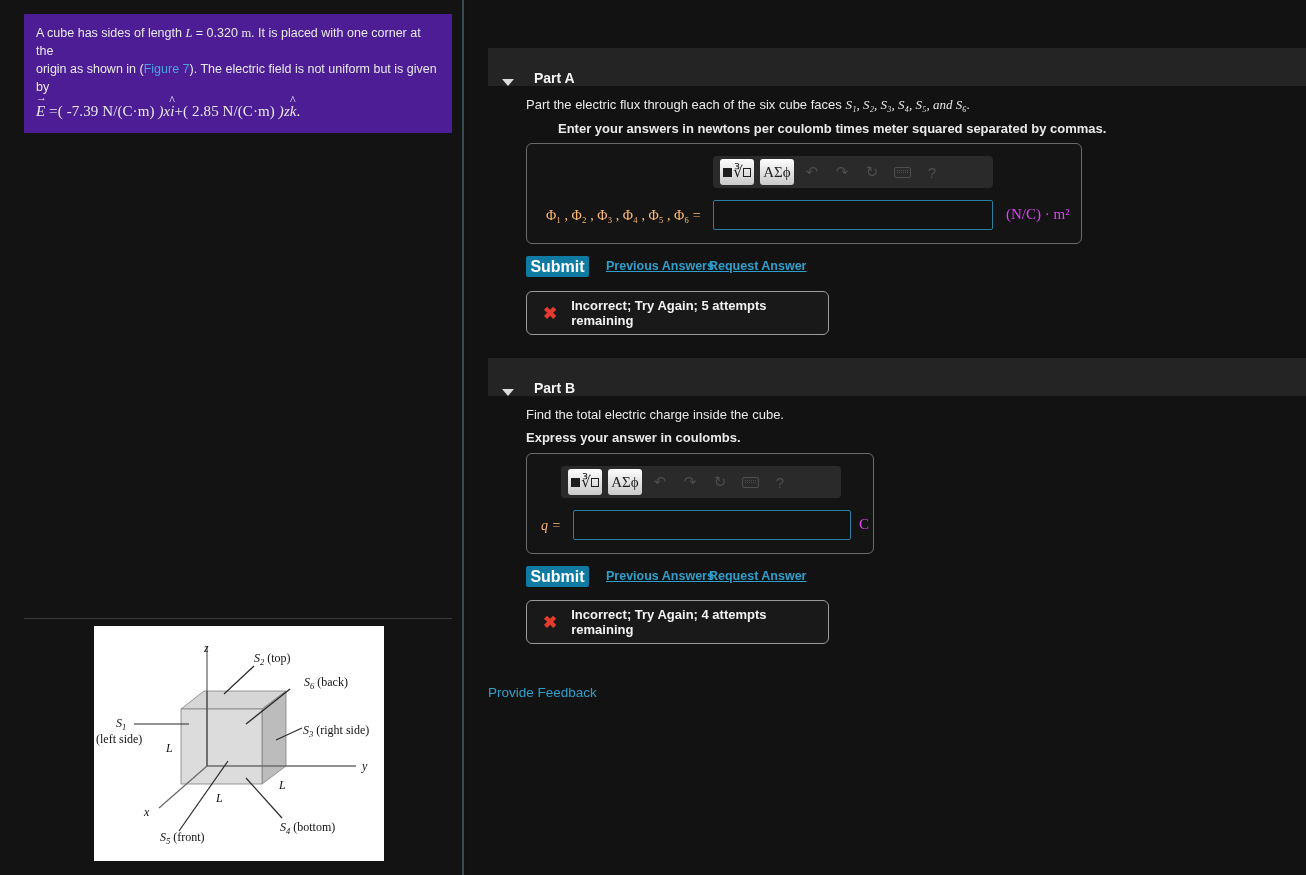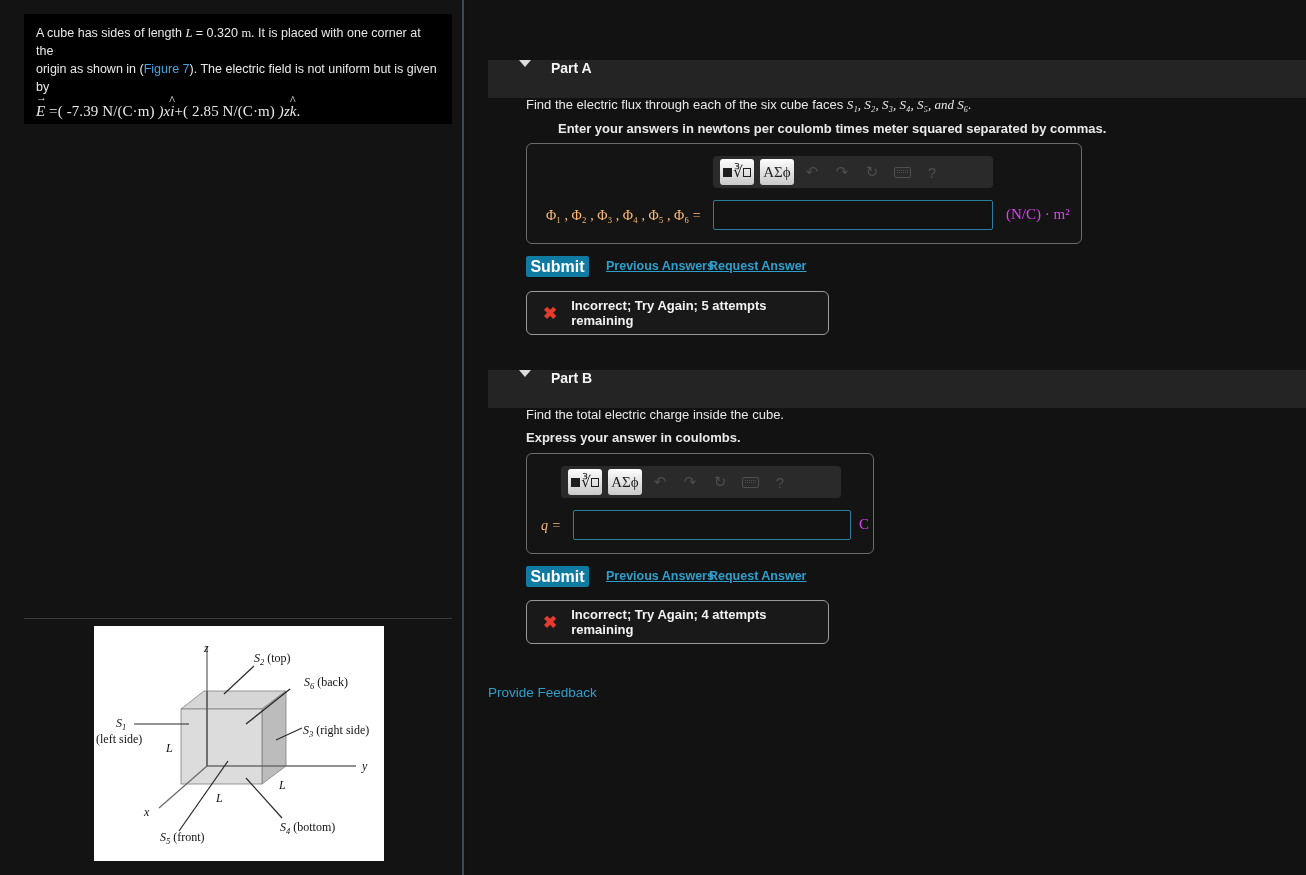--- a/index.html
+++ b/index.html
@@ -14,22 +14,22 @@
   .page { position: relative; width: 1306px; height: 875px; background: #111111; }
 
   
   .left-panel {
     position: absolute; left: 0; top: 0; width: 464px; height: 875px;
     background: #131313;
     border-right: 2px solid #3a4a52;
   }
   .problem-box {
     position: absolute; left: 24px; top: 14px; width: 428px;
-    background: #000000;
-    padding: 10px 12px 2px 12px;
+    background: #4c1d95;
+    padding: 10px 12px 11px 12px;
     line-height: 1.45;
     font-size: 12.5px;
     color: #e9e9e9;
   }
   .problem-box .ln { display: block; }
   .fig-link { color: #4aa3df; }
   .mathi { font-family: "Liberation Serif", serif; font-style: italic; }
   .mathr { font-family: "Liberation Serif", serif; font-style: normal; }
   .eqline {
     font-family: "Liberation Serif", serif;
@@ -79,23 +79,22 @@
   }
 
   
   .right-panel {
     position: absolute; left: 466px; top: 0; width: 840px; height: 875px;
     background: #121212;
   }
   .part-header {
     position: absolute; left: 22px; width: 818px; height: 38px;
     background: #242424;
-    display: flex; align-items: flex-start; gap: 20px;
-    padding-left: 31px;
-    margin-top: 12px;
+    display: flex; align-items: flex-end; gap: 20px;
+    padding-left: 14px;
   }
   .caret {
     width: 0; height: 0;
     border-left: 6px solid transparent;
     border-right: 6px solid transparent;
     border-top: 7px solid #dcdcdc;
   }
   .part-title { font-weight: bold; font-size: 14px; color: #f5f5f5; }
 
   .prompt {
@@ -257,21 +256,21 @@
   </div>
 
   <div class="right-panel">
 
     <div class="part-header" style="top:48px;">
       <div class="caret"></div>
       <div class="part-title">Part A</div>
     </div>
 
     <div class="prompt" style="left:60px; top:97px;">
-      <span>Find the electric flux through each of the six cube faces </span><span class="mathi">S₁, S₂, S₃, S₄, S₅, and S₆.</span>
+      <span>Part the electric flux through each of the six cube faces </span><span class="mathi">S₁, S₂, S₃, S₄, S₅, and S₆.</span>
     </div>
     <div class="prompt bold" style="left:60px; top:121px;padding-left:32px;">Enter your answers in newtons per coulomb times meter squared separated by commas.</div>
 
     <div class="answer-box" style="left:60px; top:143px; width:556px; height:101px;">
       <div class="mathbar" style="left:186px; top:12px; width:280px;">
         <div class="mb-btn"><span class="sq"></span>∛<span style="border:1.2px solid #1d1d1d;display:inline-block;width:8px;height:9px;"></span></div>
         <div class="mb-btn">ΑΣϕ</div>
         <div class="mb-icon">↶</div>
         <div class="mb-icon">↷</div>
         <div class="mb-icon">↻</div>

